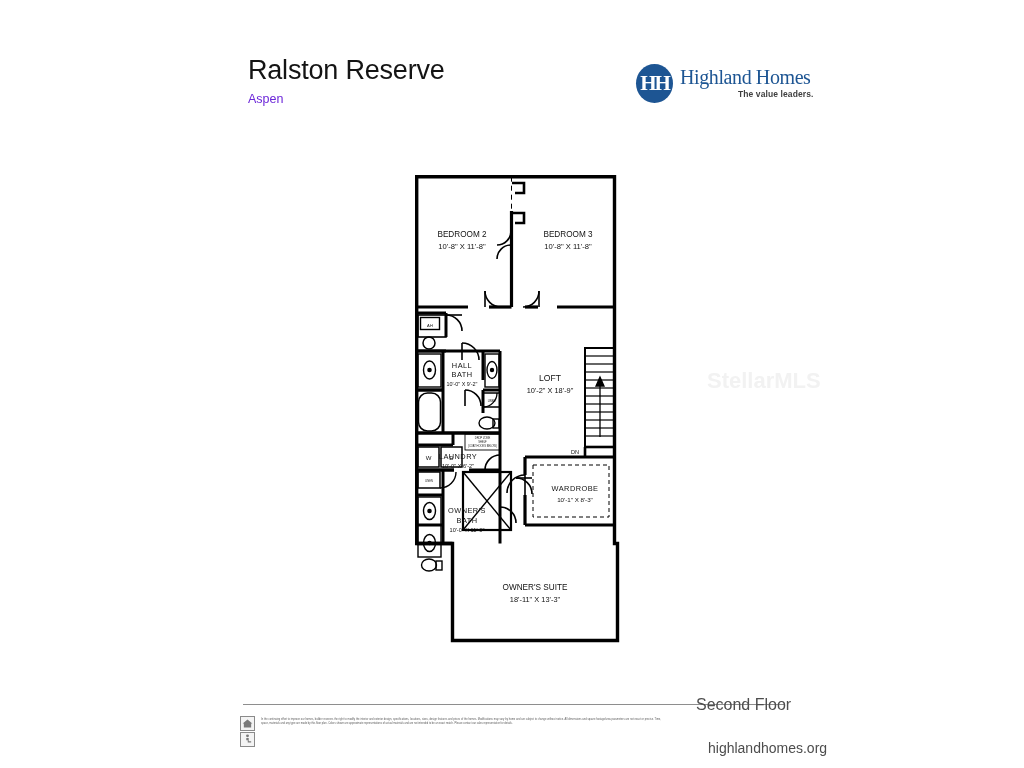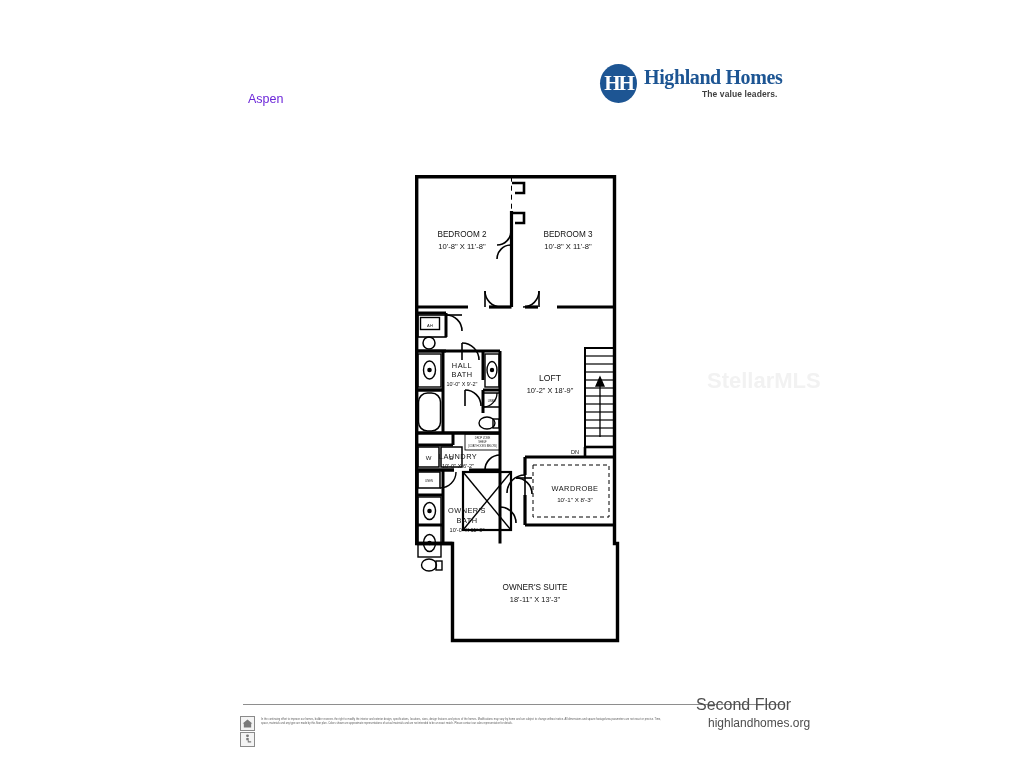--- a/index.html
+++ b/index.html
@@ -34,21 +34,21 @@
     left: 248px; top: 92px;
     font-size: 12.5px;
     font-weight: 400;
     color: #6d28d9;
     white-space: nowrap;
   }
 
   
   #brand-logo {
     position: absolute;
-    left: 600px; top: 63px;
+    left: 636px; top: 63px;
     width: 150px; height: 42px;
   }
   #logo-oval {
     position: absolute;
     left: 0; top: 1px;
     width: 37px; height: 39px;
     border-radius: 50%;
     background: #1d5593;
   }
   #logo-monogram {
@@ -62,21 +62,21 @@
     font-family: "Liberation Serif", serif;
     font-size: 21px;
     font-weight: 700;
     letter-spacing: -2px;
   }
   #brand-name {
     position: absolute;
     left: 44px; top: 3px;
     font-family: "Liberation Serif", serif;
     font-size: 20px;
-    font-weight: 700;
+    font-weight: 400;
     color: #1d5593;
     letter-spacing: -0.4px;
     white-space: nowrap;
   }
   #brand-tagline {
     position: absolute;
     left: 78px; top: 26px;
     font-size: 8.5px;
     font-weight: 700;
     color: #3f3f3f;
@@ -125,22 +125,22 @@
   }
   #footer-floor-label {
     position: absolute;
     left: 696px; top: 696px;
     font-size: 16px;
     color: #4d4d4d;
     white-space: nowrap;
   }
   #footer-website {
     position: absolute;
-    left: 708px; top: 716px;
-    font-size: 12px;
+    left: 708px; top: 740px;
+    font-size: 14px;
     color: #4d4d4d;
     white-space: nowrap;
   }
   #footer-disclaimer {
     position: absolute;
     left: 261px; top: 718px;
     width: 400px;
     font-size: 2.6px;
     line-height: 1.55;
     color: #5a5a5a;
@@ -159,20 +159,21 @@
     width: 100%; height: 100%;
     display: block;
     fill: #7a7a7a;
   }
 </style>
 </head>
 <body>
 
 <div id="header">
 
+  <div id="plan-title">Ralston Reserve</div>
 
   <div id="plan-subtitle">Aspen</div>
 
   <div id="brand-logo">
     <div id="logo-oval"></div>
     <div id="logo-monogram">HH</div>
     <div id="brand-name">Highland Homes</div>
     <div id="brand-tagline">The value leaders.</div>
   </div>
 

